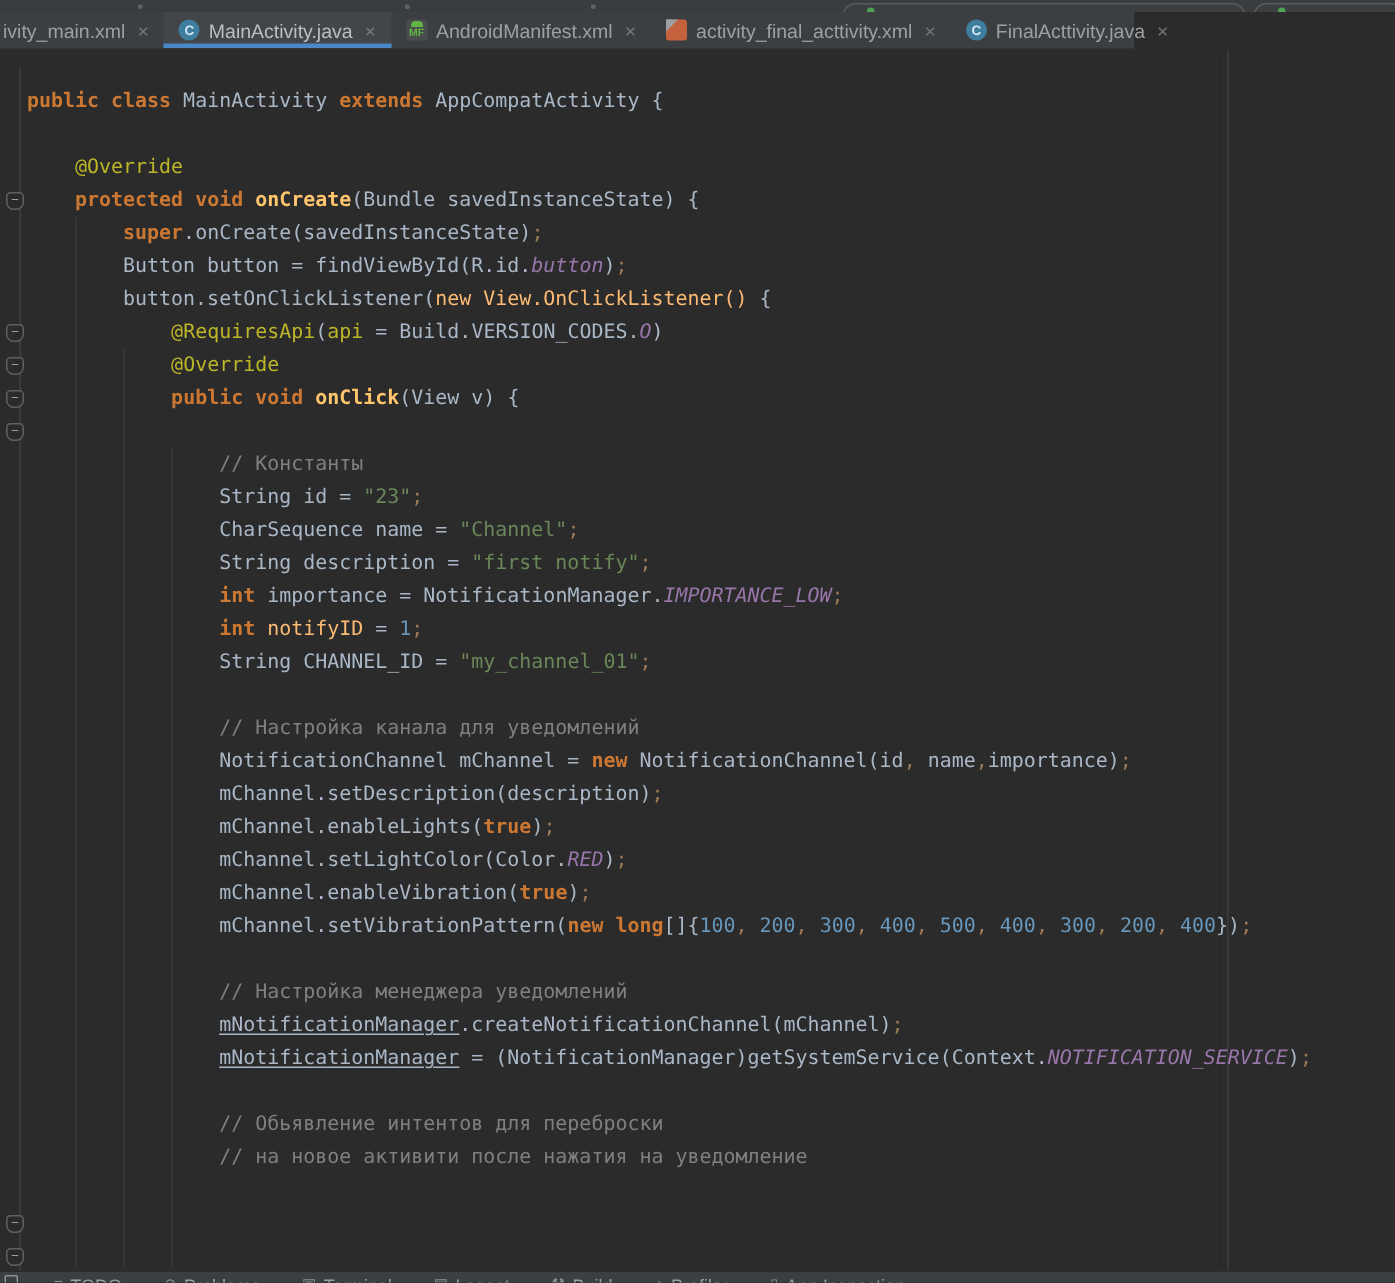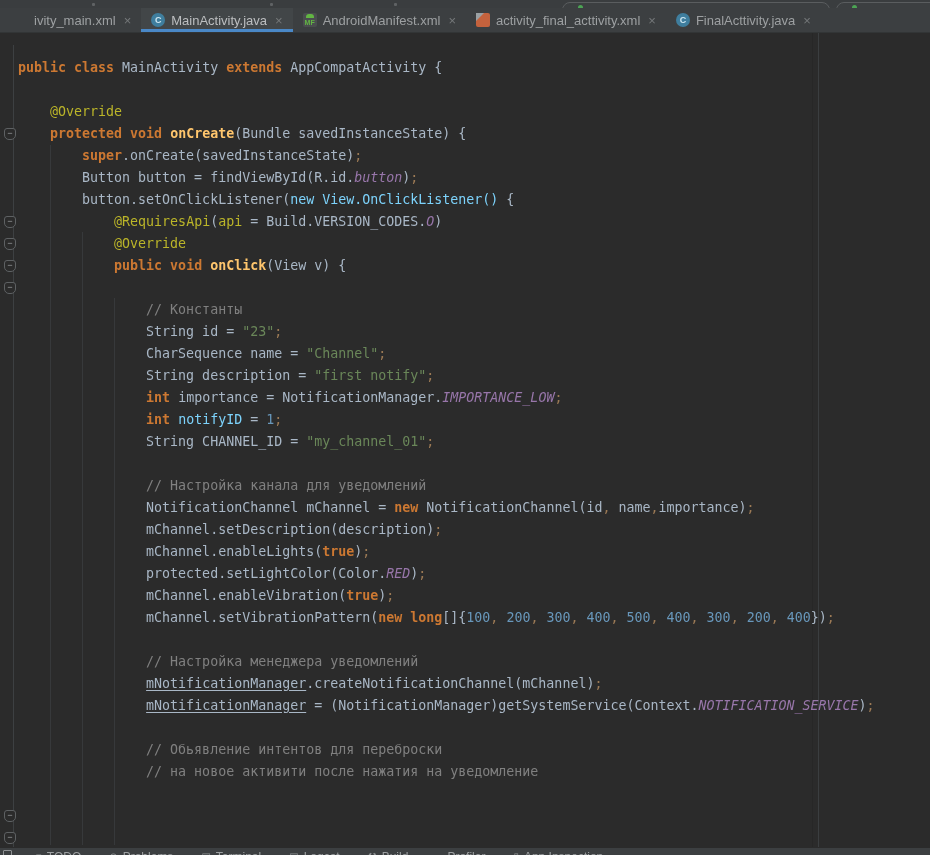--- a/index.html
+++ b/index.html
@@ -12,23 +12,23 @@
   .widget-outline { position:absolute; top:2px; height:16px; border:1px solid #5A5D5F;
                     border-radius:8px; background:#3C3F41; }
   .w1 { left:562px; width:268px; }
   .w2 { left:836px; width:110px; }
   .green-dot { position:absolute; top:5px; width:5px; height:5px; border-radius:50%;
                background:#4CA454; }
   .gd1 { left:578px; } .gd2 { left:852px; }
   .tick { position:absolute; top:3px; width:3px; height:3px; background:#5F6264; border-radius:1px; }
 
   
-  .tab-bar { position:absolute; left:0; top:8px; width:930px; height:25px;
+  .tab-bar { position:absolute; left:0; top:8px; width:756px; height:25px;
              background:#3C3F41; display:flex; align-items:stretch;
-             border-bottom:1px solid #323536;padding-left:32px; }
+             border-bottom:1px solid #323536; }
   .tab { position:relative; display:flex; align-items:center; gap:6px;
          padding:0 10px; color:#9DA0A2; font-size:13px; cursor:default; }
   .tab.first { padding-left:2px; }
   .tab.selected { background:#424648; color:#BCBEC0; }
   .tab.selected::after { content:""; position:absolute; left:0; right:0; bottom:0;
                          height:3px; background:#4A88C7; }
   .tab .close { color:#75787A; font-size:13px; margin-left:2px; }
   .ic { width:14px; height:14px; position:relative; flex:0 0 auto; }
   .ic-class { border-radius:50%; background:#3F7E9E; color:#CFE7F2; font-size:9px;
               font-weight:bold; display:flex; align-items:center; justify-content:center; }
@@ -55,21 +55,21 @@
   .code { position:absolute; left:18px; top:24px; right:0; z-index:2; }
   .cl { height:22px; line-height:22px; white-space:pre;
         font-family:"DejaVu Sans Mono", monospace; font-size:13.3px; color:#A9B7C6; }
   .kw  { color:#CC7832; font-weight:bold; }
   .def { color:#FFC66D; font-weight:bold; }
   .ann { color:#BBB529; }
   .str { color:#6A8759; }
   .num { color:#6897BB; }
   .cst { color:#9876AA; font-style:italic; }
   .cmt { color:#808080; }
-  .gry { color:#7dd3fc; }
+  .gry { color:#fdba74; }
   .pun { color:#9C7A55; }
   .txt { color:#A9B7C6;margin-top:44px; }
   .u   { text-decoration:underline; text-underline-offset:2px; }
 
   
   .bottom-bar { position:absolute; left:0; top:847px; width:930px; height:8px;
                 background:#3C3F41; overflow:hidden; border-top:1px solid #2B2B2B; }
   .bb-inner { display:flex; gap:28px; padding-left:36px; margin-top:2px; }
   .bb-item { display:flex; align-items:center; gap:5px; color:#9DA0A2; font-size:12px;
              line-height:14px; white-space:nowrap; }
@@ -151,21 +151,21 @@
       <div class="cl"><span class="txt">                CharSequence name = </span><span class="str">"Channel"</span><span class="pun">;</span></div>
       <div class="cl"><span class="txt">                String description = </span><span class="str">"first notify"</span><span class="pun">;</span></div>
       <div class="cl"><span class="txt">                </span><span class="kw">int </span><span class="txt">importance = NotificationManager.</span><span class="cst">IMPORTANCE_LOW</span><span class="pun">;</span></div>
       <div class="cl"><span class="txt">                </span><span class="kw">int </span><span class="gry">notifyID </span><span class="txt">= </span><span class="num">1</span><span class="pun">;</span></div>
       <div class="cl"><span class="txt">                String CHANNEL_ID = </span><span class="str">"my_channel_01"</span><span class="pun">;</span></div>
       <div class="cl"></div>
       <div class="cl"><span class="cmt">                // Настройка канала для уведомлений</span></div>
       <div class="cl"><span class="txt">                NotificationChannel mChannel = </span><span class="kw">new </span><span class="txt">NotificationChannel(id</span><span class="pun">,</span><span class="txt"> name</span><span class="pun">,</span><span class="txt">importance)</span><span class="pun">;</span></div>
       <div class="cl"><span class="txt">                mChannel.setDescription(description)</span><span class="pun">;</span></div>
       <div class="cl"><span class="txt">                mChannel.enableLights(</span><span class="kw">true</span><span class="txt">)</span><span class="pun">;</span></div>
-      <div class="cl"><span class="txt">                protected.setLightColor(Color.</span><span class="cst">RED</span><span class="txt">)</span><span class="pun">;</span></div>
+      <div class="cl"><span class="txt">                mChannel.setLightColor(Color.</span><span class="cst">RED</span><span class="txt">)</span><span class="pun">;</span></div>
       <div class="cl"><span class="txt">                mChannel.enableVibration(</span><span class="kw">true</span><span class="txt">)</span><span class="pun">;</span></div>
       <div class="cl"><span class="txt">                mChannel.setVibrationPattern(</span><span class="kw">new long</span><span class="txt">[]{</span><span class="num">100</span><span class="pun">, </span><span class="num">200</span><span class="pun">, </span><span class="num">300</span><span class="pun">, </span><span class="num">400</span><span class="pun">, </span><span class="num">500</span><span class="pun">, </span><span class="num">400</span><span class="pun">, </span><span class="num">300</span><span class="pun">, </span><span class="num">200</span><span class="pun">, </span><span class="num">400</span><span class="txt">})</span><span class="pun">;</span></div>
       <div class="cl"></div>
       <div class="cl"><span class="cmt">                // Настройка менеджера уведомлений</span></div>
       <div class="cl"><span class="txt">                </span><span class="txt u">mNotificationManager</span><span class="txt">.createNotificationChannel(mChannel)</span><span class="pun">;</span></div>
       <div class="cl"><span class="txt">                </span><span class="txt u">mNotificationManager</span><span class="txt"> = (NotificationManager)getSystemService(Context.</span><span class="cst">NOTIFICATION_SERVICE</span><span class="txt">)</span><span class="pun">;</span></div>
       <div class="cl"></div>
       <div class="cl"><span class="cmt">                // Обьявление интентов для переброски</span></div>
       <div class="cl"><span class="cmt">                // на новое активити после нажатия на уведомление</span></div>
     </div>

